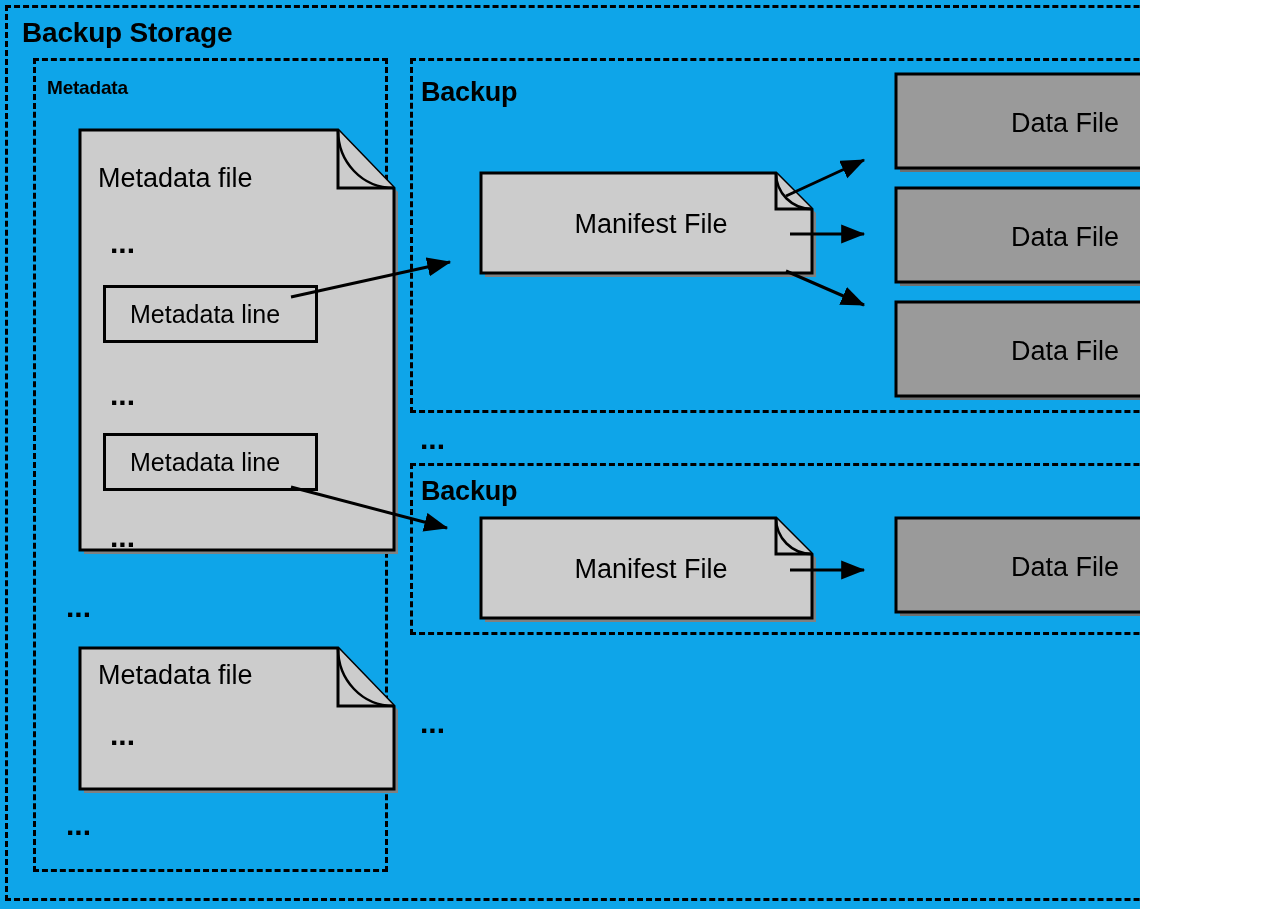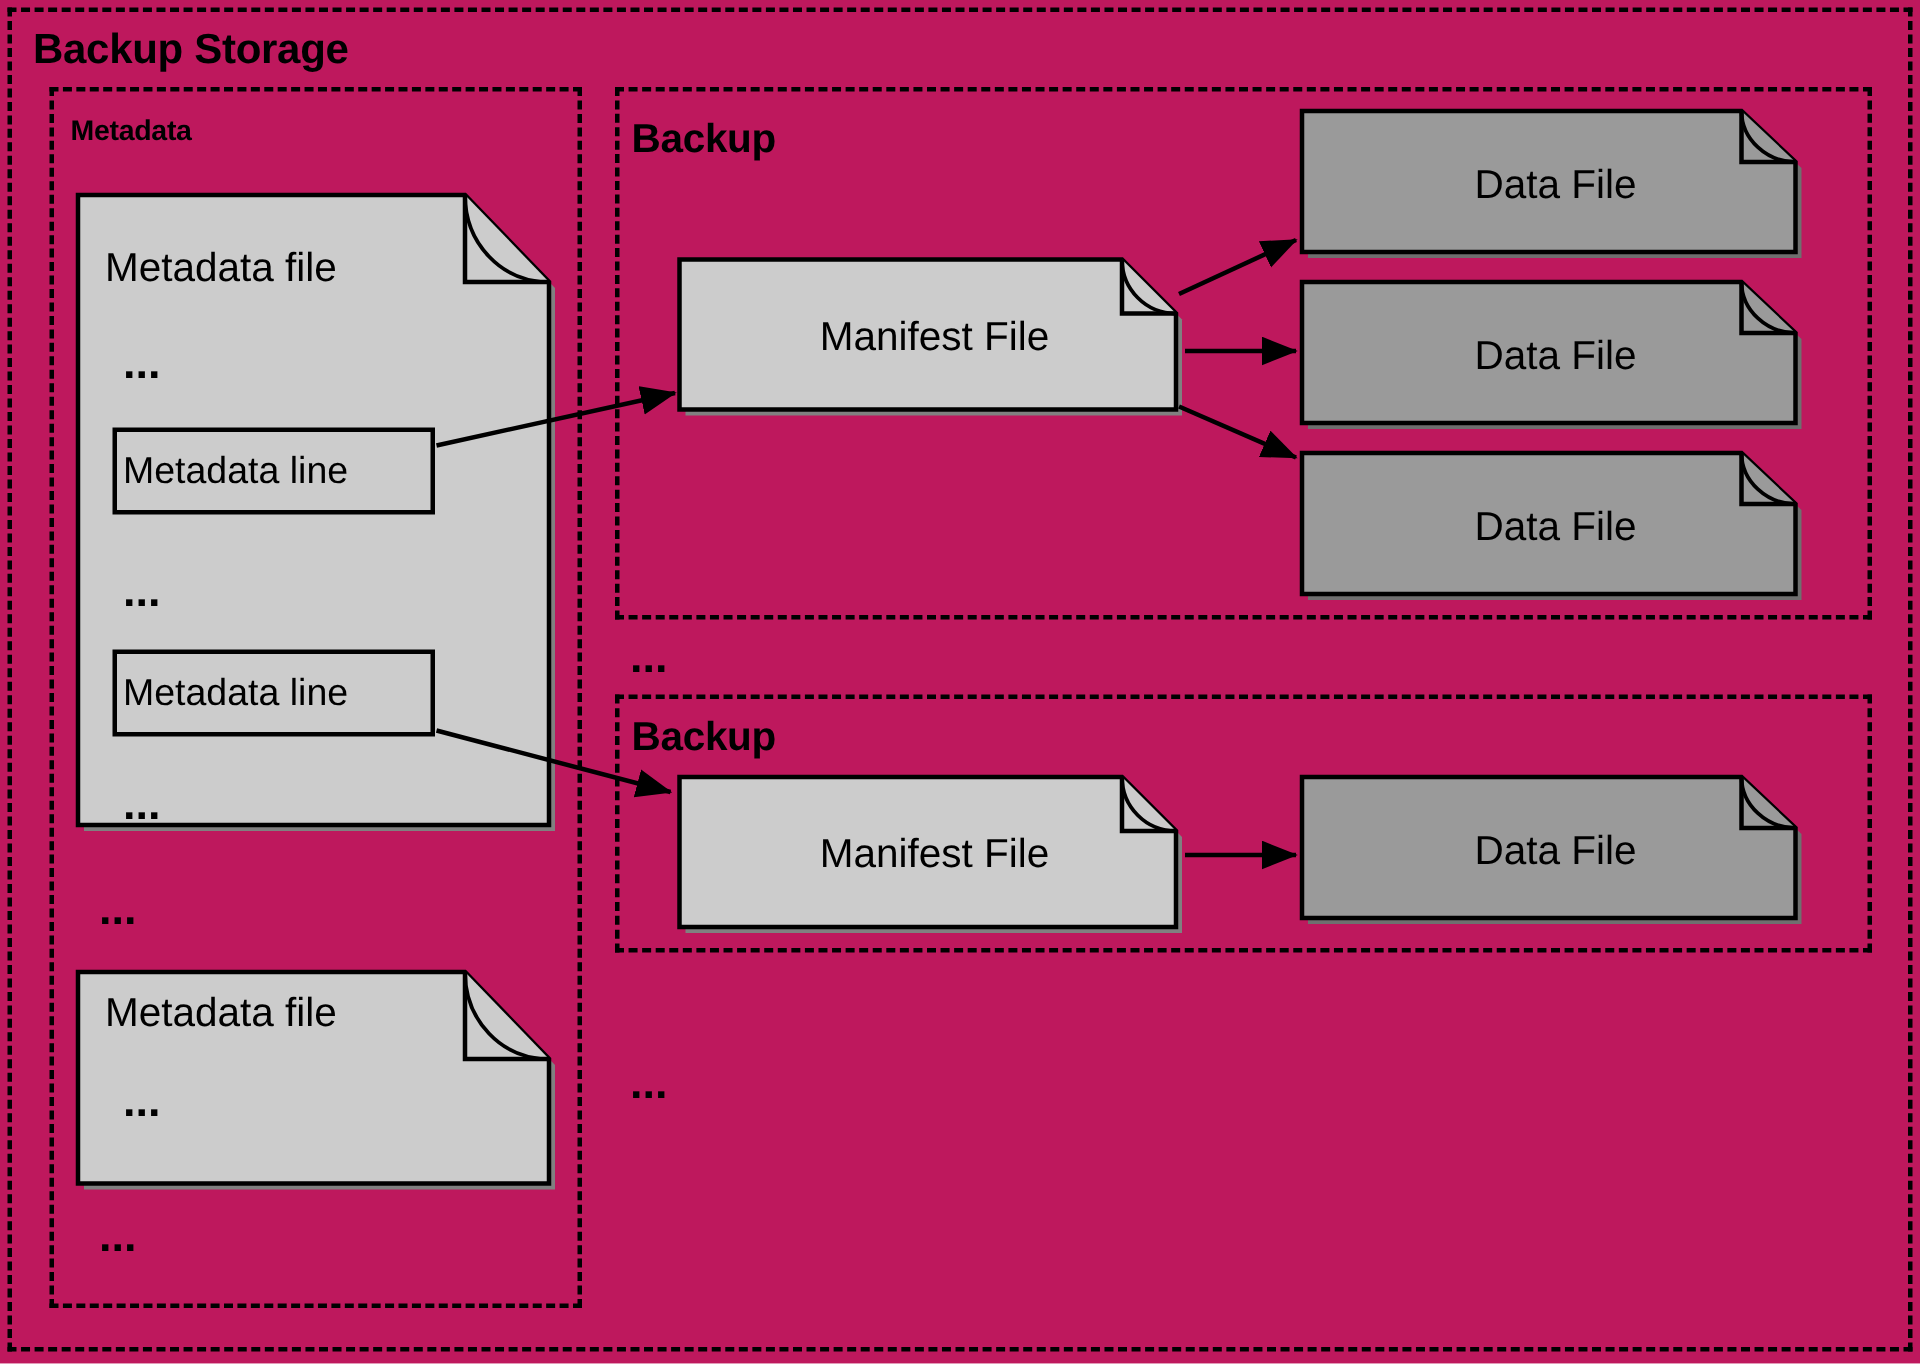--- a/index.html
+++ b/index.html
@@ -5,23 +5,23 @@
   html, body {
     margin: 0;
     padding: 0;
     background: #ffffff;
   }
   body {
     font-family: "Liberation Sans", sans-serif;
   }
   #canvas {
     position: relative;
-    width: 1280px;
+    width: 1140px;
     height: 909px;
-    background: #be185d;
+    background: #0ea5e9;
     overflow: hidden;
   }
 
   
   .dashed-box {
     position: absolute;
     border: 3px dashed #000000;
     box-sizing: border-box;
     background: transparent;
   }
@@ -39,20 +39,21 @@
     font-weight: bold;
     color: #000000;
     line-height: 1;
     white-space: nowrap;
   }
 
   
   .doc {
     position: absolute;
     box-sizing: border-box;
+    margin-left: 28px;
   }
   .doc svg {
     position: absolute;
     left: 0;
     top: 0;
     overflow: visible;
   }
   .doc-title {
     position: absolute;
     font-weight: normal;
@@ -69,21 +70,21 @@
   }
 
   
   .meta-line {
     position: absolute;
     border: 3px solid #000000;
     box-sizing: border-box;
     background: transparent;
     display: flex;
     align-items: center;
-    padding-left: 4px;
+    padding-left: 24px;
   }
   .meta-line span {
     font-size: 25px;
     color: #000000;
     white-space: nowrap;
   }
 
   
   #arrow-layer {
     position: absolute;

